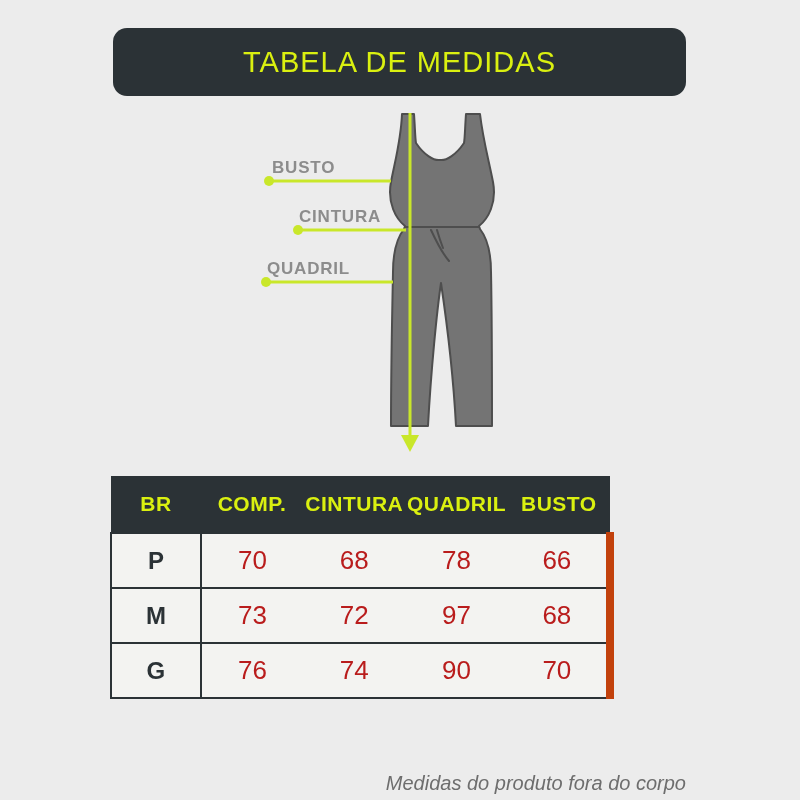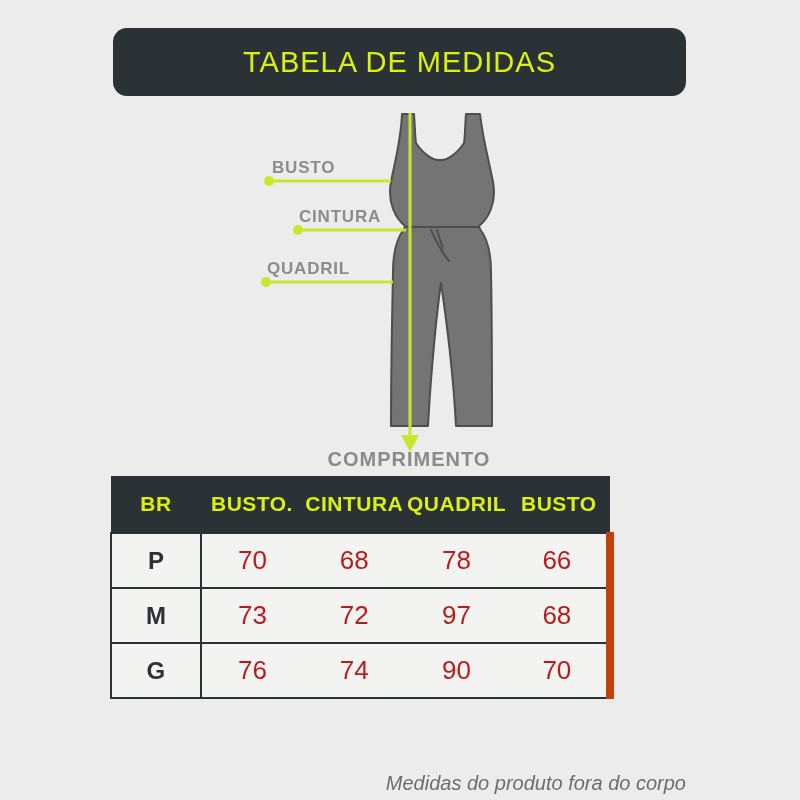--- a/index.html
+++ b/index.html
@@ -132,35 +132,34 @@
     <circle cx="58" cy="125" r="5" fill="#c9e72a"></circle>
     <line x1="58" y1="125" x2="166" y2="125" stroke="#c9e72a" stroke-width="3"></line>
 
     <circle cx="26" cy="177" r="5" fill="#c9e72a"></circle>
     <line x1="26" y1="177" x2="153" y2="177" stroke="#c9e72a" stroke-width="3"></line>
   </svg>
 
   <div class="measure-label label-bust">BUSTO</div>
   <div class="measure-label label-waist">CINTURA</div>
   <div class="measure-label label-hip">QUADRIL</div>
-  <div class="measure-label label-length">COMPRIMENTO</div>
 </div>
 
 <table class="size-table">
   <colgroup>
     <col class="c-size">
       <col>
       <col>
       <col>
       <col>
   </colgroup>
   <thead>
     <tr>
       <th>BR</th>
-      <th>BUSTO.</th>
+      <th>COMP.</th>
       <th>CINTURA</th>
       <th>QUADRIL</th>
       <th>BUSTO</th>
     </tr>
   </thead>
   <tbody>
     <tr>
       <td class="size-cell">P</td>
       <td>70</td>
       <td>68</td>

